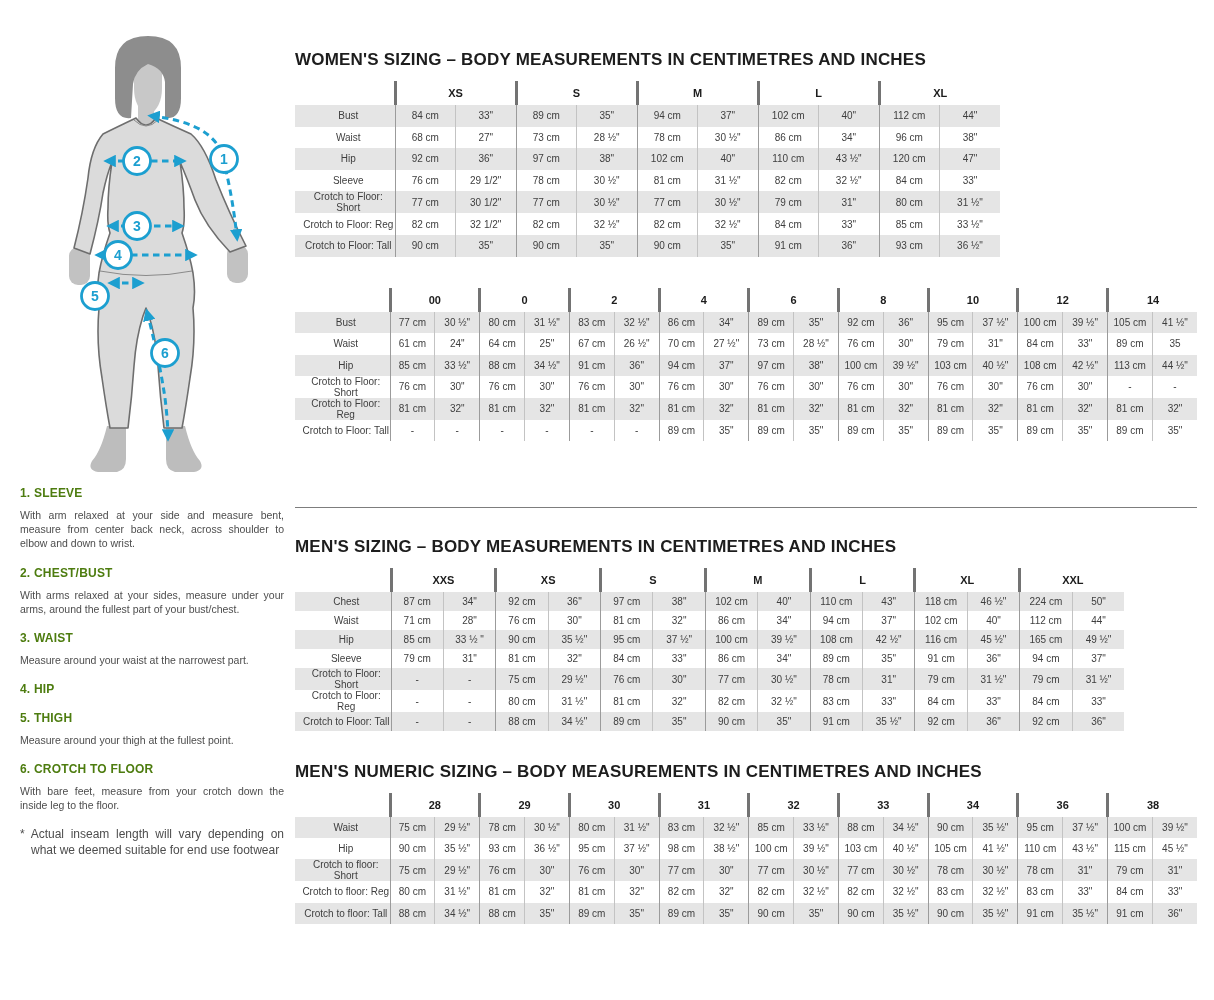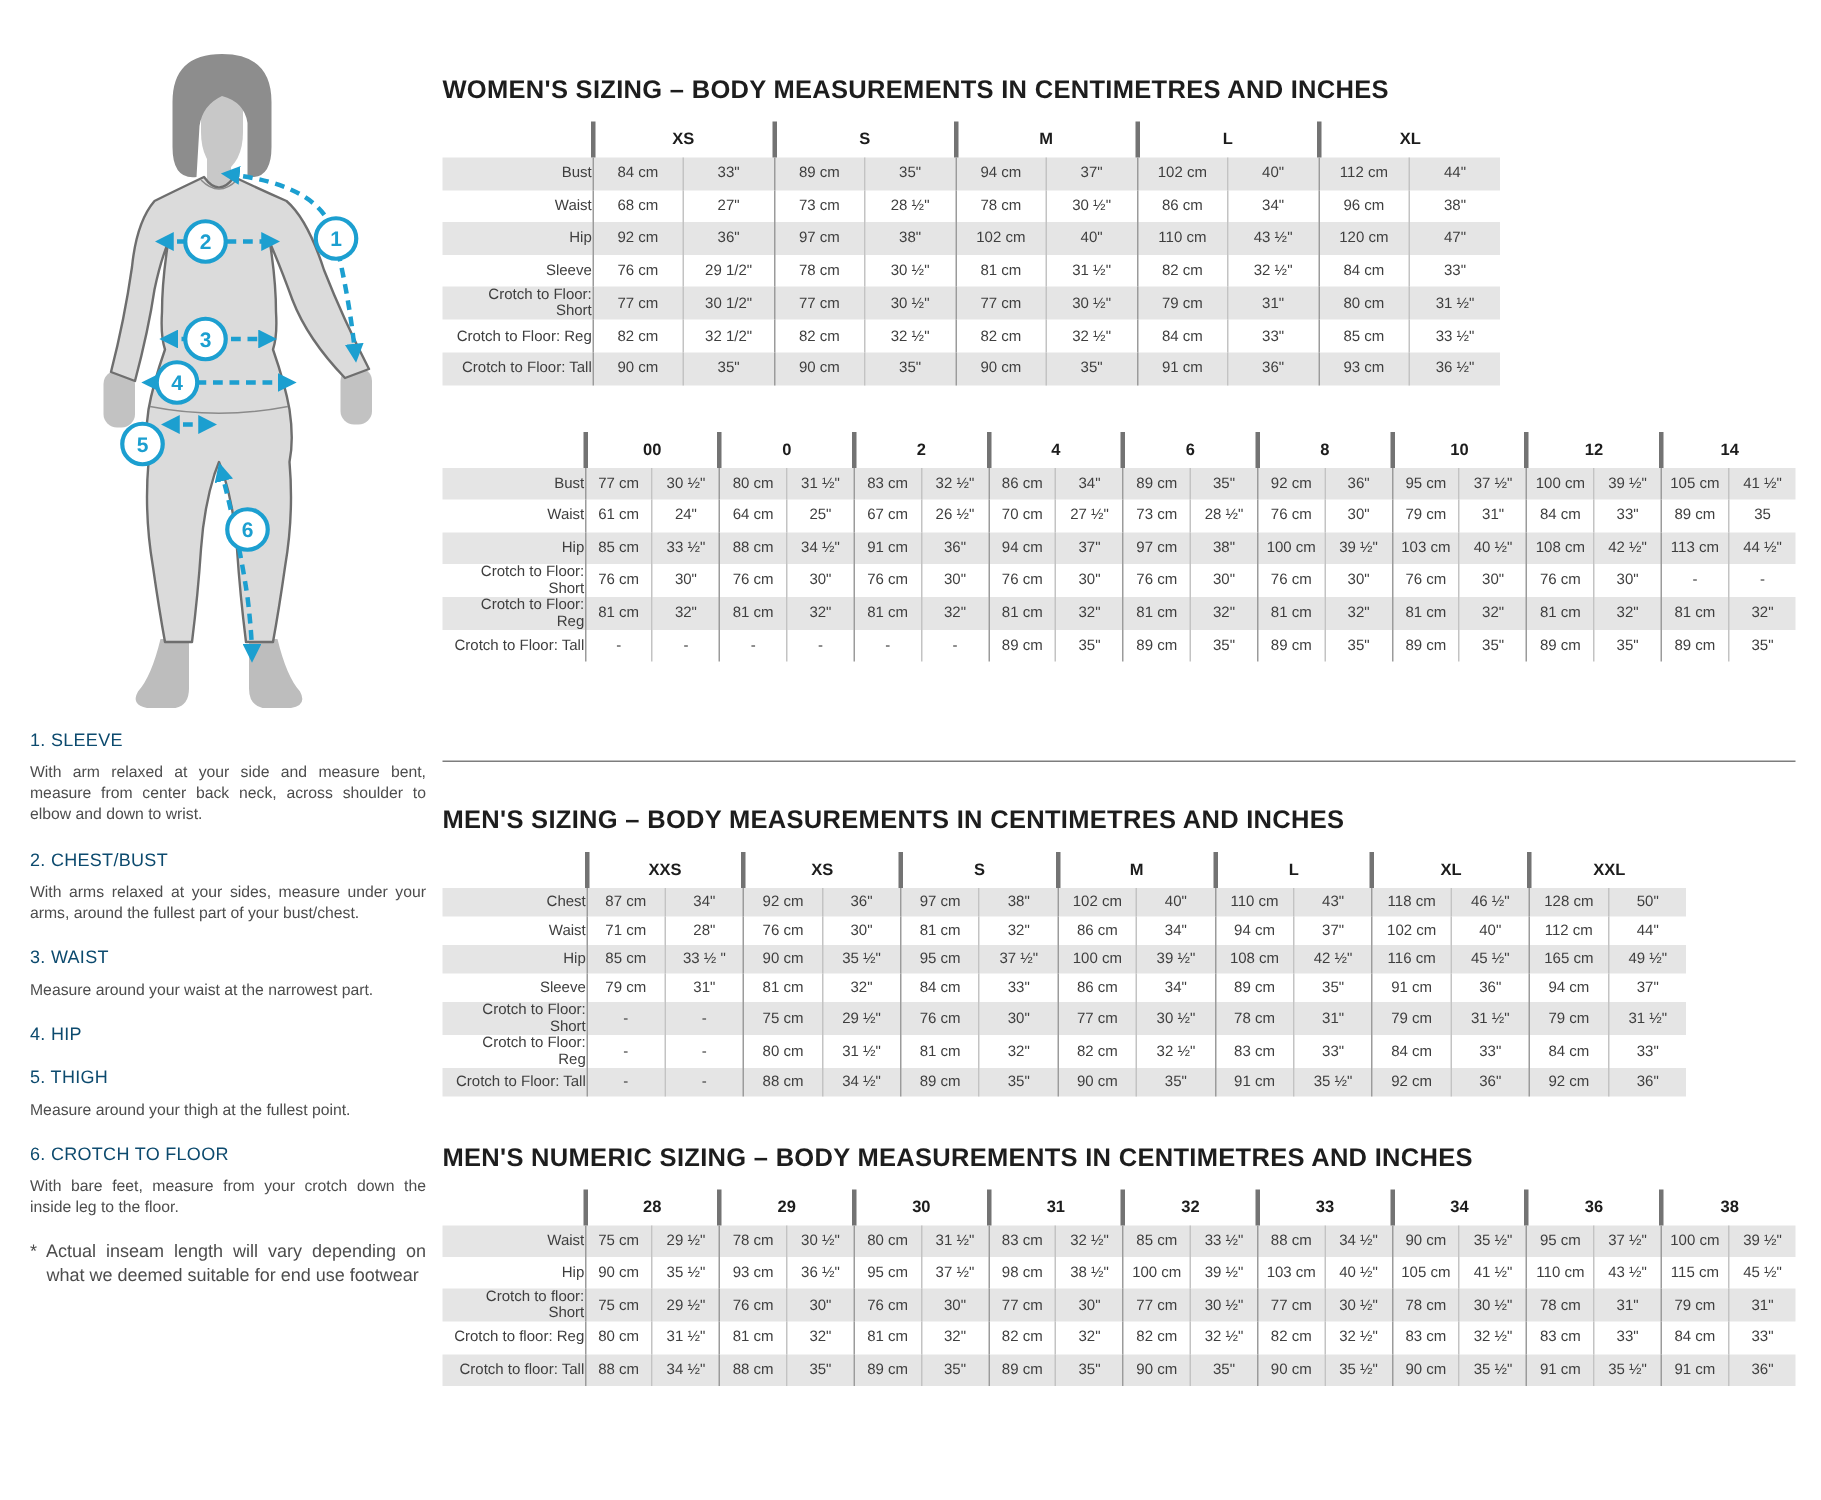--- a/index.html
+++ b/index.html
@@ -4,40 +4,40 @@
 <style>
   html,body{margin:0;padding:0;}
   body{
     width:1214px;height:1000px;position:relative;background:#ffffff;
     font-family:"Liberation Sans",sans-serif;overflow:hidden;
   }
   
   #figure-wrap{position:absolute;left:55px;top:28px;width:235px;height:455px;}
   
   #sidebar{position:absolute;left:20px;top:486px;width:264px;}
-  .side-h{font-size:12px;color:#0c4a6e;font-weight:400;margin:15px 0 8px;letter-spacing:.2px;}
+  .side-h{font-size:12px;color:#4d7c0f;font-weight:700;margin:15px 0 8px;letter-spacing:.2px;}
   .side-h:first-child{margin-top:0;}
   .side-p{font-size:10.5px;color:#4d4d4d;line-height:1.35;margin:0;text-align:justify;}
   .footnote{margin-top:13px;padding-left:11px;text-indent:-11px;font-size:12px;color:#4d4d4d;
     line-height:1.35;text-align:justify;}
   
   .section{position:absolute;left:295px;}
   #sec-womens{top:50px;}
   #sec-wnum{top:288px;}
   #sec-mens{top:537px;}
   #sec-mnum{top:762px;}
   .sec-title{font-size:17px;font-weight:bold;color:#1d1d1d;letter-spacing:.2px;margin:0 0 11px 0;}
   #divider{position:absolute;left:295px;top:507px;width:902px;border-top:1px solid #7d7d7d;height:0;}
   
   .sizing-table{border-collapse:collapse;table-layout:fixed;}
   .sizing-table th{font-size:11px;font-weight:bold;color:#1c1c1c;text-align:center;vertical-align:middle;
     border-left:3px solid #737373;height:24px;padding:0;}
   .sizing-table th.corner{border-left:none;}
   .sizing-table td{font-size:10px;color:#3e3e3e;text-align:center;vertical-align:middle;padding:0;}
-  .sizing-table td.rowlabel{text-align:right;padding-left:7px;}
+  .sizing-table td.rowlabel{text-align:center;padding-left:7px;}
   .sizing-table td.cm{border-left:1px solid #9b9b9b;}
   .sizing-table td.inch{border-left:1px solid #c3c3c3;}
   .sizing-table tbody tr:nth-child(odd){background:#e5e5e5;}
   .t-womens td{height:21.6px}.t-womens col.lab{width:100px}.t-womens col.val{width:60.5px}
   .t-wnum td{height:21.3px}.t-wnum col.lab{width:95px}.t-wnum col.val{width:44.85px}
   .t-mens td{height:19.1px}.t-mens col.lab{width:96px}.t-mens col.val{width:52.4px}
   .t-mnum td{height:21.2px}.t-mnum col.lab{width:95px}.t-mnum col.val{width:44.85px}
 </style>
 </head>
 <body>
@@ -454,21 +454,21 @@
           <td class="cm">92 cm</td>
           <td class="inch">36"</td>
           <td class="cm">97 cm</td>
           <td class="inch">38"</td>
           <td class="cm">102 cm</td>
           <td class="inch">40"</td>
           <td class="cm">110 cm</td>
           <td class="inch">43"</td>
           <td class="cm">118 cm</td>
           <td class="inch">46 ½"</td>
-          <td class="cm">128 cm</td>
+          <td class="cm">224 cm</td>
           <td class="inch">50"</td>
         </tr>
         <tr>
           <td class="rowlabel">Waist</td>
           <td class="cm">71 cm</td>
           <td class="inch">28"</td>
           <td class="cm">76 cm</td>
           <td class="inch">30"</td>
           <td class="cm">81 cm</td>
           <td class="inch">32"</td>

